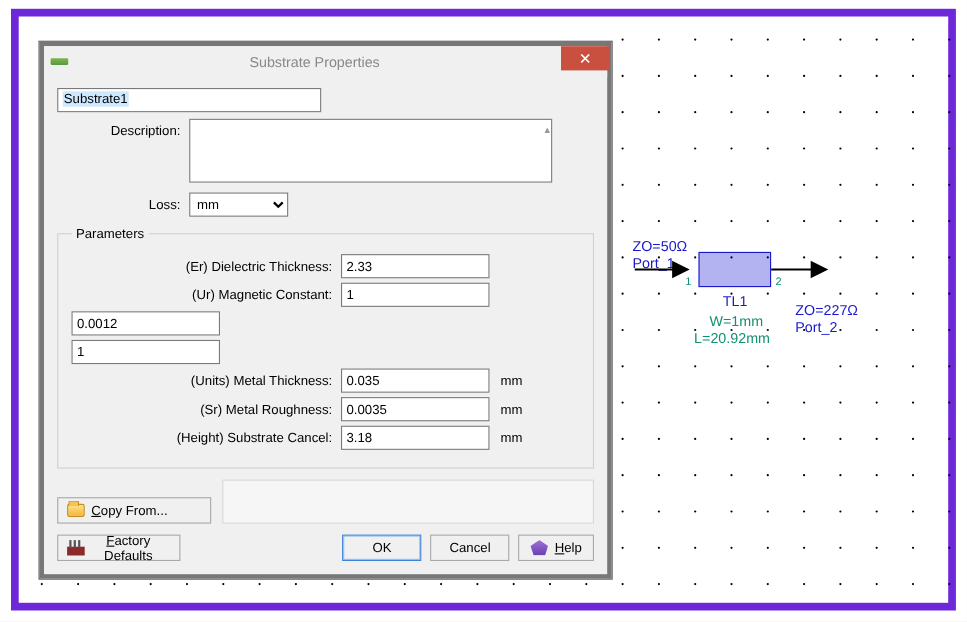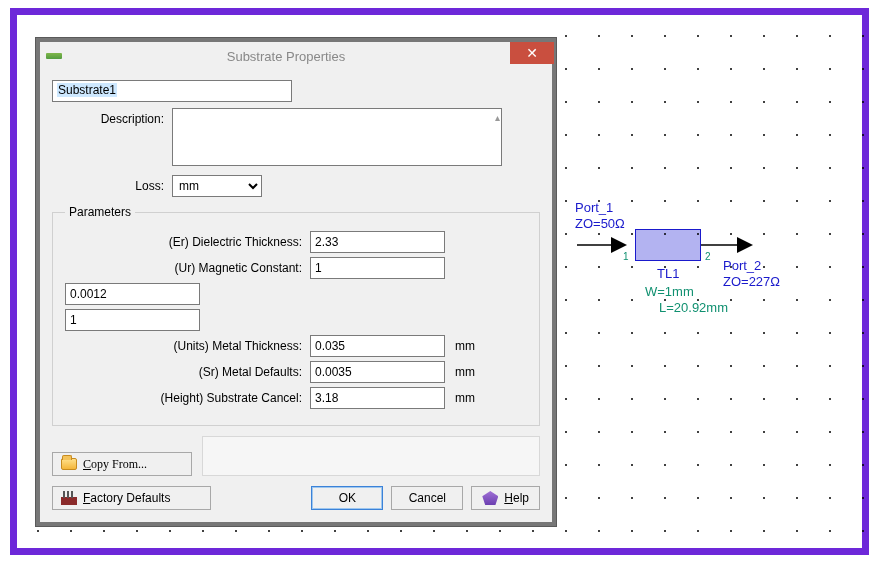--- a/index.html
+++ b/index.html
@@ -174,28 +174,28 @@
     font: inherit;
     padding: 2px 10px;
     display: inline-flex;
     align-items: center;
     justify-content: center;
     gap: 6px;
     cursor: pointer;
   }
   .btn.default { border: 1px solid #3b82d8; box-shadow: 0 0 0 1px #9ec7ef inset; }
   .copy-btn { width: 140px; justify-content:flex-start; padding-left:8px;}
-  .factory-btn { width: 159px; justify-content:flex-start; padding-left:8px;}
+  .factory-btn { width: 112px; justify-content:flex-start; padding-left:8px;}
   .bottom-row {
     display: flex;
     align-items: center;
     gap: 8px;
   }
   .bottom-row .spacer { flex:1; }
-  .underline-first { text-decoration: none; font-family: Liberation Serif, serif; }
+  .underline-first { text-decoration: none; }
   .underline-first::first-letter { text-decoration: underline; }
   .u { text-decoration: underline; }
 
   
   .ico-folder {
     width: 16px; height: 12px;
     background: linear-gradient(#ffe08a,#f4b63a);
     border:1px solid #c78b1f;
     border-radius:2px;
     position:relative;
@@ -220,21 +220,21 @@
 
   
   .schematic {
     position: absolute;
     left: 558px;
     top: 185px;
     width: 300px;
     height: 160px;
     font-family: Arial, sans-serif;
   }
-  .port-lbl { color:#1a1acc; font-size:13px; position:absolute;}
+  .port-lbl { color:#1a1acc; font-size:13px; position:absolute;margin-top:32px;}
   .zo-lbl { color:#1a1acc; font-size:13px; position:absolute;}
   .designator { color:#1a1acc; font-size:13px; position:absolute;}
   .param-lbl { color:#109070; font-size:13px; position:absolute;}
   .tiny-num { color:#109070; font-size:10px; position:absolute;}
   .tl-box {
     position:absolute;
     width:66px;height:32px;
     background:#b3b3f1;
     border:1px solid #1a1acc;
   }
@@ -292,21 +292,21 @@
         <div class="param-row">
           <input class="pval" value="1" style="">
           <div class="unit"></div>
         </div>
         <div class="param-row">
           <div class="plbl">(Units) Metal Thickness:</div>
           <input class="pval" value="0.035" style="">
           <div class="unit">mm</div>
         </div>
         <div class="param-row">
-          <div class="plbl">(Sr) Metal Defaults:</div>
+          <div class="plbl">(Sr) Metal Roughness:</div>
           <input class="pval" value="0.0035" style="">
           <div class="unit">mm</div>
         </div>
         <div class="param-row">
           <div class="plbl">(Height) Substrate Cancel:</div>
           <input class="pval" value="3.18" style="">
           <div class="unit">mm</div>
         </div>
       </fieldset>
 
@@ -354,21 +354,21 @@
       <line x1="0" y1="11" x2="48" y2="11" stroke="#000" stroke-width="1.6"></line>
       <polygon points="36,3 52,11 36,19" fill="#000"></polygon>
     </svg>
     <span class="tiny-num" style="left:130px; top:51px;">2</span>
 
     <span class="port-lbl" style="left:148px;top:58px;">Port_2</span>
     <span class="zo-lbl" style="left:148px;top:74px;">ZO=227Ω</span>
 
     <span class="designator" style="left:82px;top:66px;">TL1</span>
     <span class="param-lbl" style="left:70px;top:84px;">W=1mm</span>
-    <span class="param-lbl" style="left:56px;top:100px;margin-left:28px;">L=20.92mm</span>
+    <span class="param-lbl" style="left:56px;top:100px;">L=20.92mm</span>
   </div>
 
 <div class="grid-dot" style="left: 548px; top: 20px;"></div>
     <div class="grid-dot" style="left: 581px; top: 20px;"></div>
     <div class="grid-dot" style="left: 614px; top: 20px;"></div>
     <div class="grid-dot" style="left: 647px; top: 20px;"></div>
     <div class="grid-dot" style="left: 680px; top: 20px;"></div>
     <div class="grid-dot" style="left: 713px; top: 20px;"></div>
     <div class="grid-dot" style="left: 746px; top: 20px;"></div>
     <div class="grid-dot" style="left: 779px; top: 20px;"></div>

